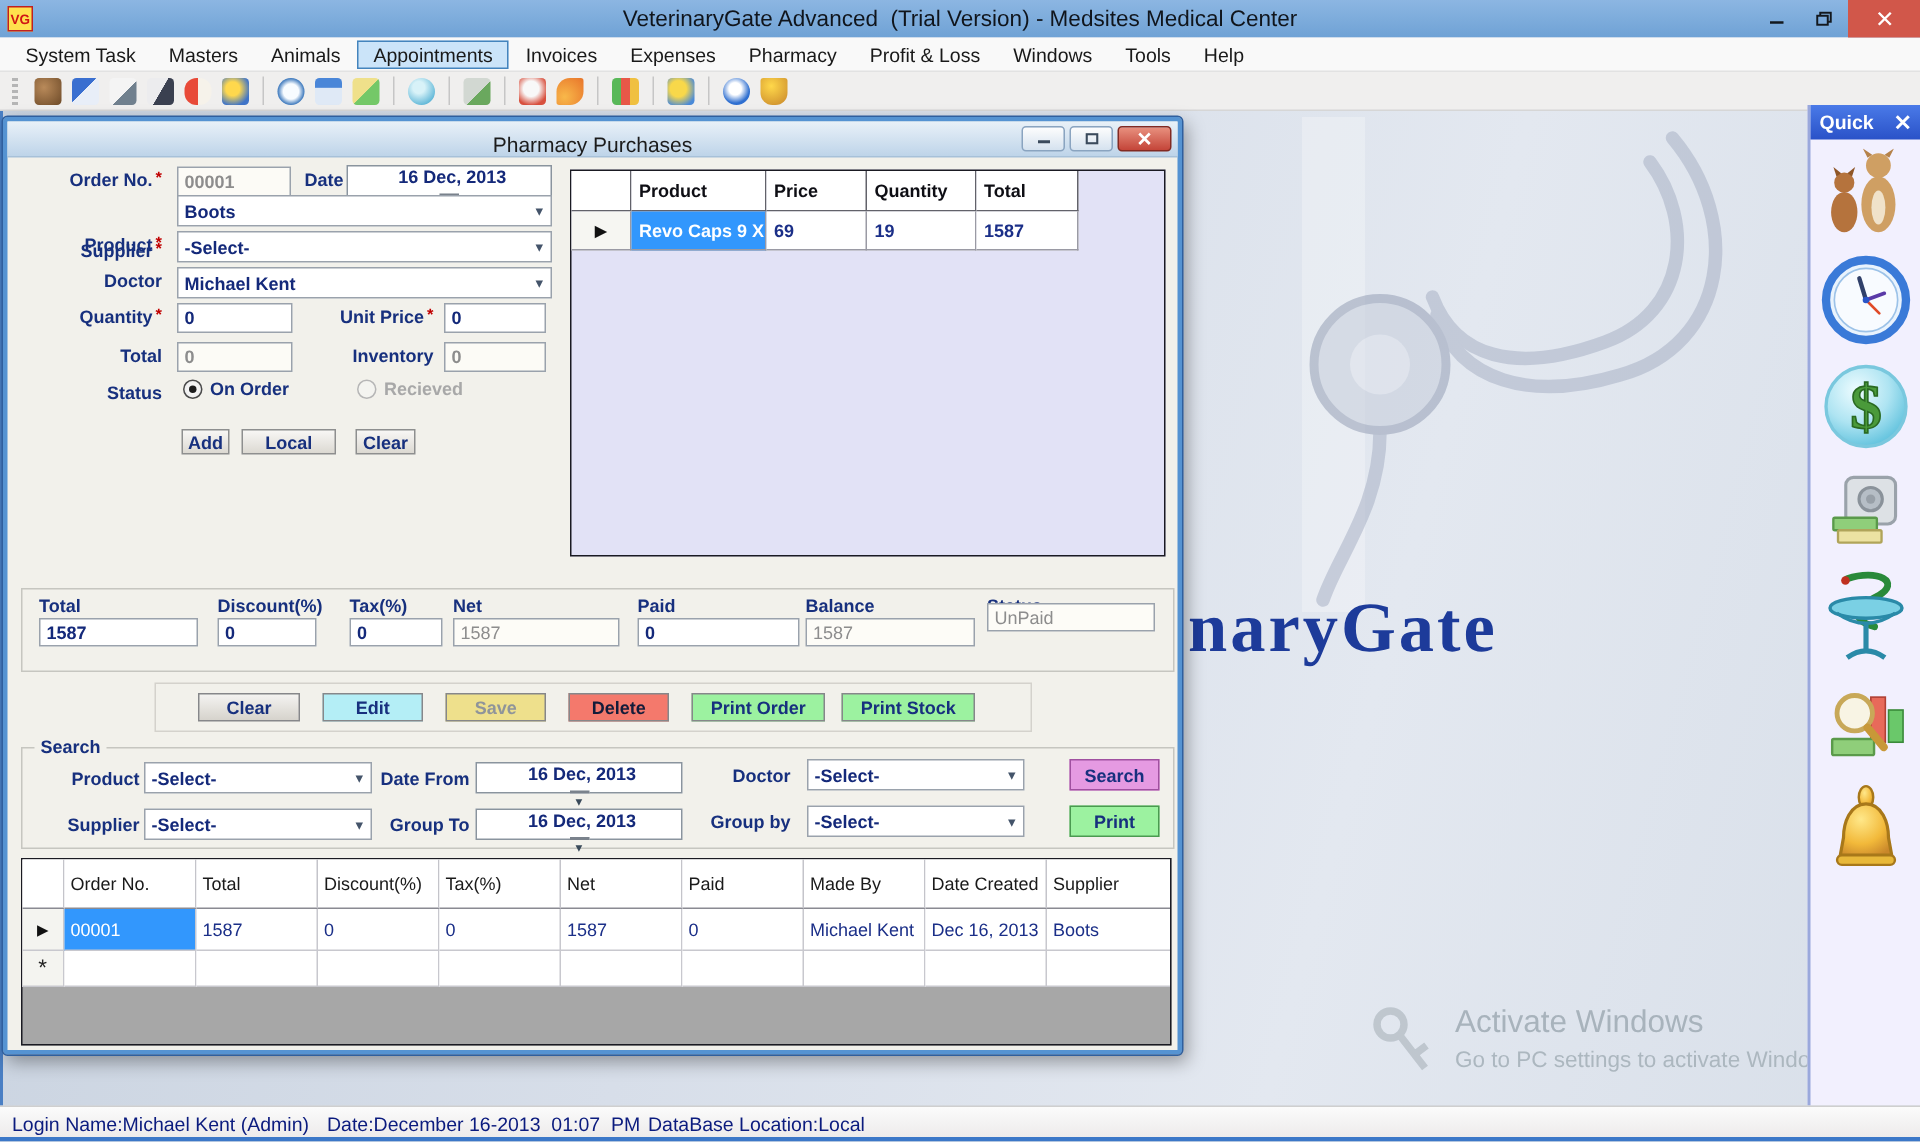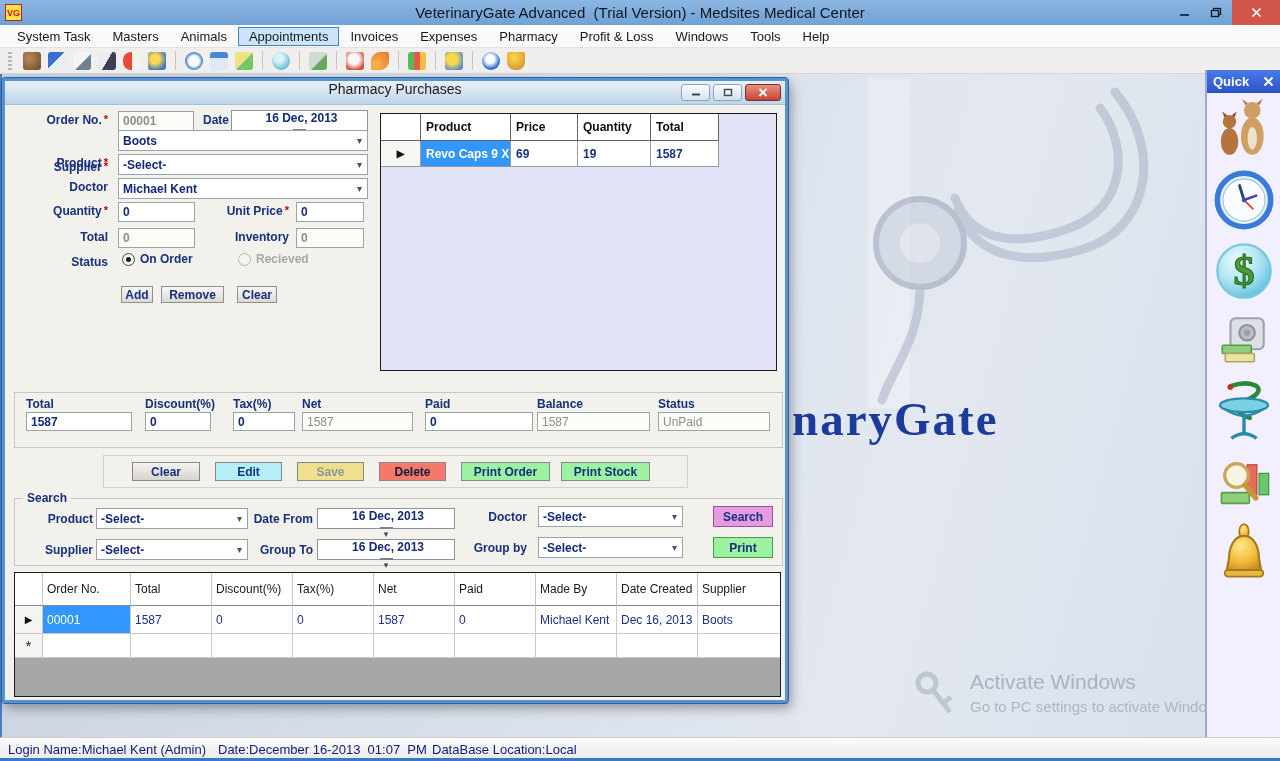--- a/index.html
+++ b/index.html
@@ -63,21 +63,21 @@
     border-left:2px solid #9aa8dc;}
   #quick-hdr{height:23px;background:linear-gradient(#4a7ae8,#2a52c8);color:#fff;display:flex;
     align-items:center;justify-content:space-between;padding:0 6px;font:bold 13px "Liberation Sans",sans-serif;}
   #quick-icons{display:flex;flex-direction:column;align-items:center;padding-top:6px;gap:11px;}
   .qicon{flex:none;}
 
   
   #dialog{position:absolute;left:2px;top:78px;width:786px;height:625px;background:#f2f1eb;
     border:3px solid #5593d2;outline:1px solid #2f5f9e;border-radius:3px;box-shadow:3px 5px 12px rgba(0,0,0,.35);}
   #dlg-titlebar{height:24px;background:linear-gradient(#e9f1f8,#bed4e9);border-bottom:1px solid #a7c1d9;
-    position:relative;display:flex;align-items:flex-start;justify-content:center;font-size:14px;color:#1b1b1b;}
+    position:relative;display:flex;align-items:flex-end;justify-content:center;font-size:14px;color:#1b1b1b;}
   #dlg-controls{position:absolute;right:4px;top:3px;display:flex;gap:3px;}
   .dlg-btn{width:29px;height:17px;border:1px solid #8aa4c0;border-radius:3px;
     background:linear-gradient(#fdfdfd,#d5e2ef);display:flex;align-items:center;justify-content:center;}
   .dlg-btn.close{width:36px;background:linear-gradient(#e8907e,#c44539);border-color:#822a22;}
   #dlg-body{position:relative;height:595px;}
 
   .flabel{position:absolute;width:95px;text-align:right;font:bold 12px "Liberation Sans",sans-serif;color:#17307e;white-space:nowrap;}
   .req{color:#c00000;font-size:11px;vertical-align:top;margin-left:2px;}
   .tin{position:absolute;height:20px;border:1px solid #9aa2ac;background:#fff;
     font:bold 12px "Liberation Sans",sans-serif;color:#14297a;padding:0 4px;outline:none;}
@@ -383,21 +383,21 @@
     <div class="radio checked" style="left:117px;top:147px;">
       <span class="rb"></span>
       <span>On Order</span>
     </div>
     <div class="radio disabled" style="left:233px;top:147px;">
       <span class="rb"></span>
       <span>Recieved</span>
     </div>
 
     <div class="btn3d" style="left:116px;top:181px;width:32px;height:17px;">Add</div>
-    <div class="btn3d" style="left:156px;top:181px;width:63px;height:17px;">Remove</div>
+    <div class="btn3d" style="left:156px;top:181px;width:63px;height:17px;">Local</div>
     <div class="btn3d" style="left:232px;top:181px;width:40px;height:17px;">Clear</div>
 
     <div id="items-grid">
       <div class="ig-row">
         <div class="igh ig-sel"></div>
         <div class="igh" style="width:90px;">Product</div>
         <div class="igh" style="width:67px;">Price</div>
         <div class="igh" style="width:73px;">Quantity</div>
         <div class="igh" style="width:68px;">Total</div>
       </div>
@@ -417,21 +417,21 @@
       <input class="tin2" style="left: 130px; top: 19px; width: 66px;" value="0">
       <div class="tlabel" style="left:218px;top:4px;">Tax(%)</div>
       <input class="tin2" style="left: 218px; top: 19px; width: 62px;" value="0">
       <div class="tlabel" style="left:287px;top:4px;">Net</div>
       <input class="tin2 dis" style="left: 287px; top: 19px; width: 111px;" value="1587">
       <div class="tlabel" style="left:410px;top:4px;">Paid</div>
       <input class="tin2" style="left: 410px; top: 19px; width: 108px;" value="0">
       <div class="tlabel" style="left:522px;top:4px;">Balance</div>
       <input class="tin2 dis" style="left: 522px; top: 19px; width: 113px;" value="1587">
       <div class="tlabel" style="left:643px;top:4px;">Status</div>
-      <input class="tin2 dis" style="left: 643px; top: 19px; width: 112px;" value="UnPaid">
+      <input class="tin2 dis" style="left: 643px; top: 9px; width: 112px;" value="UnPaid">
     </div>
 
     <div class="grpbox" style="left:98px;top:350px;width:585px;height:33px;border-color:#d4d2cc;">
       <div class="cbtn" style="left:28px;top:6px;width:68px;background:linear-gradient(#f4f3f1,#d6d3cc);">Clear</div>
       <div class="cbtn" style="left:111px;top:6px;width:67px;background:#b4eef6;">Edit</div>
       <div class="cbtn" style="left:193px;top:6px;width:67px;background:#eee08c;color:#8f949a;">Save</div>
       <div class="cbtn" style="left:275px;top:6px;width:67px;background:#f4796c;color:#141c3a;">Delete</div>
       <div class="cbtn" style="left:357px;top:6px;width:89px;background:#9cf2a0;">Print Order</div>
       <div class="cbtn" style="left:457px;top:6px;width:89px;background:#9cf2a0;">Print Stock</div>
     </div>

